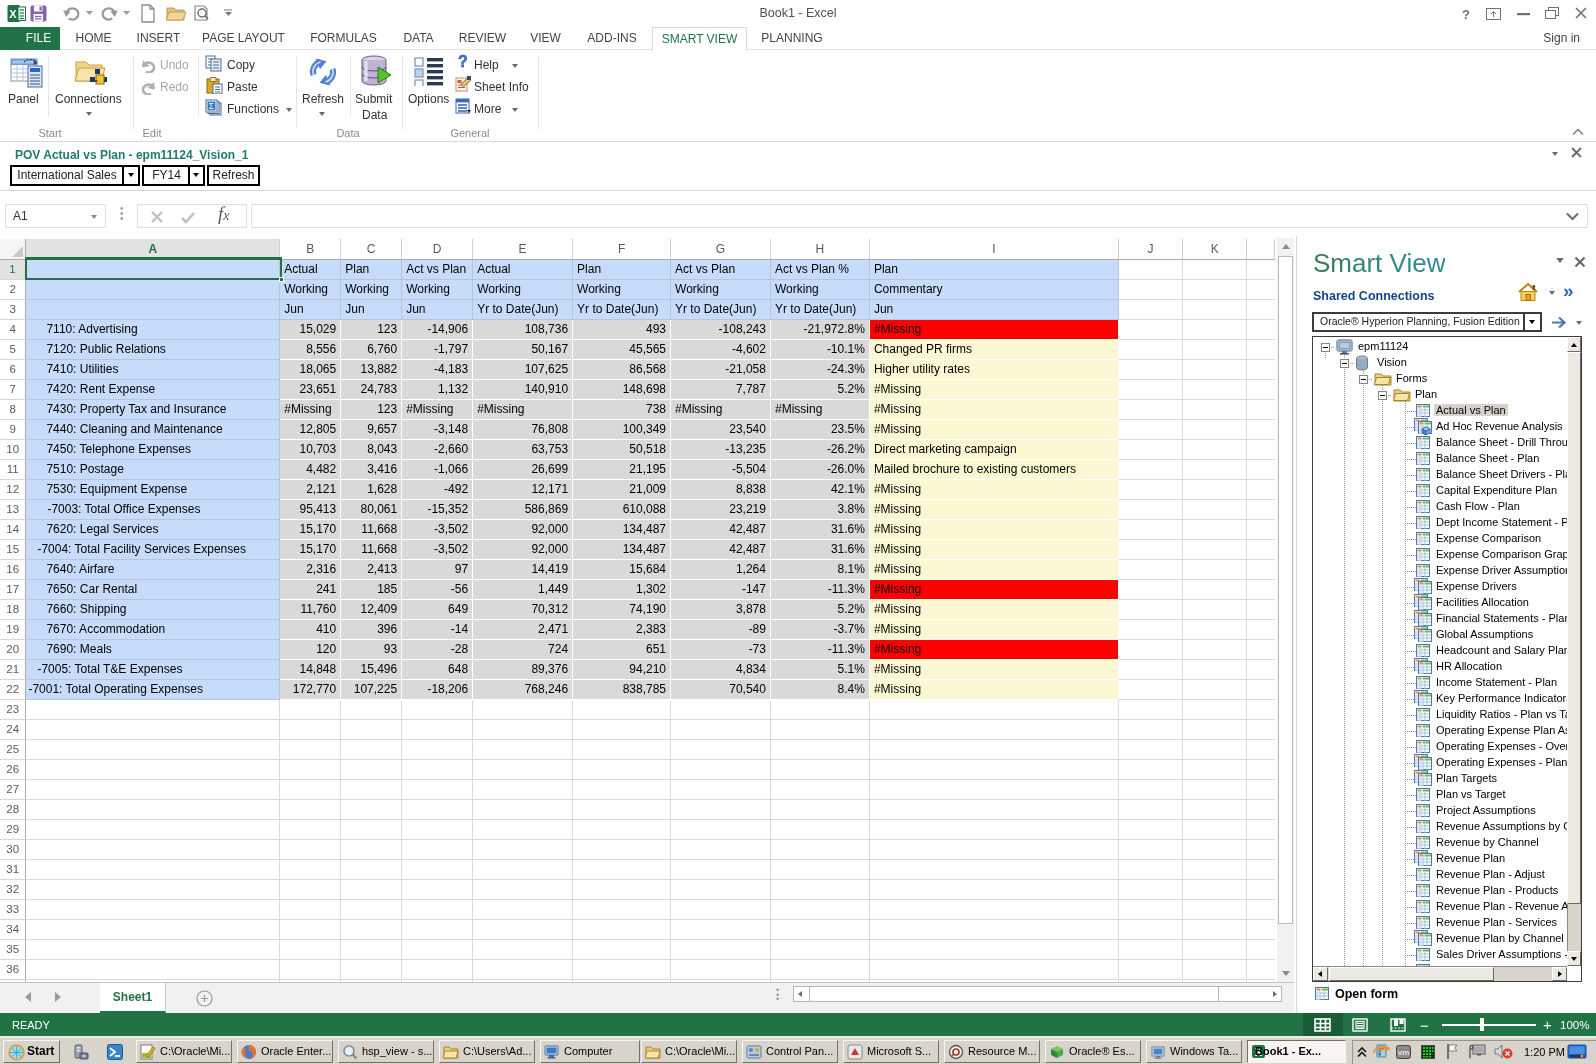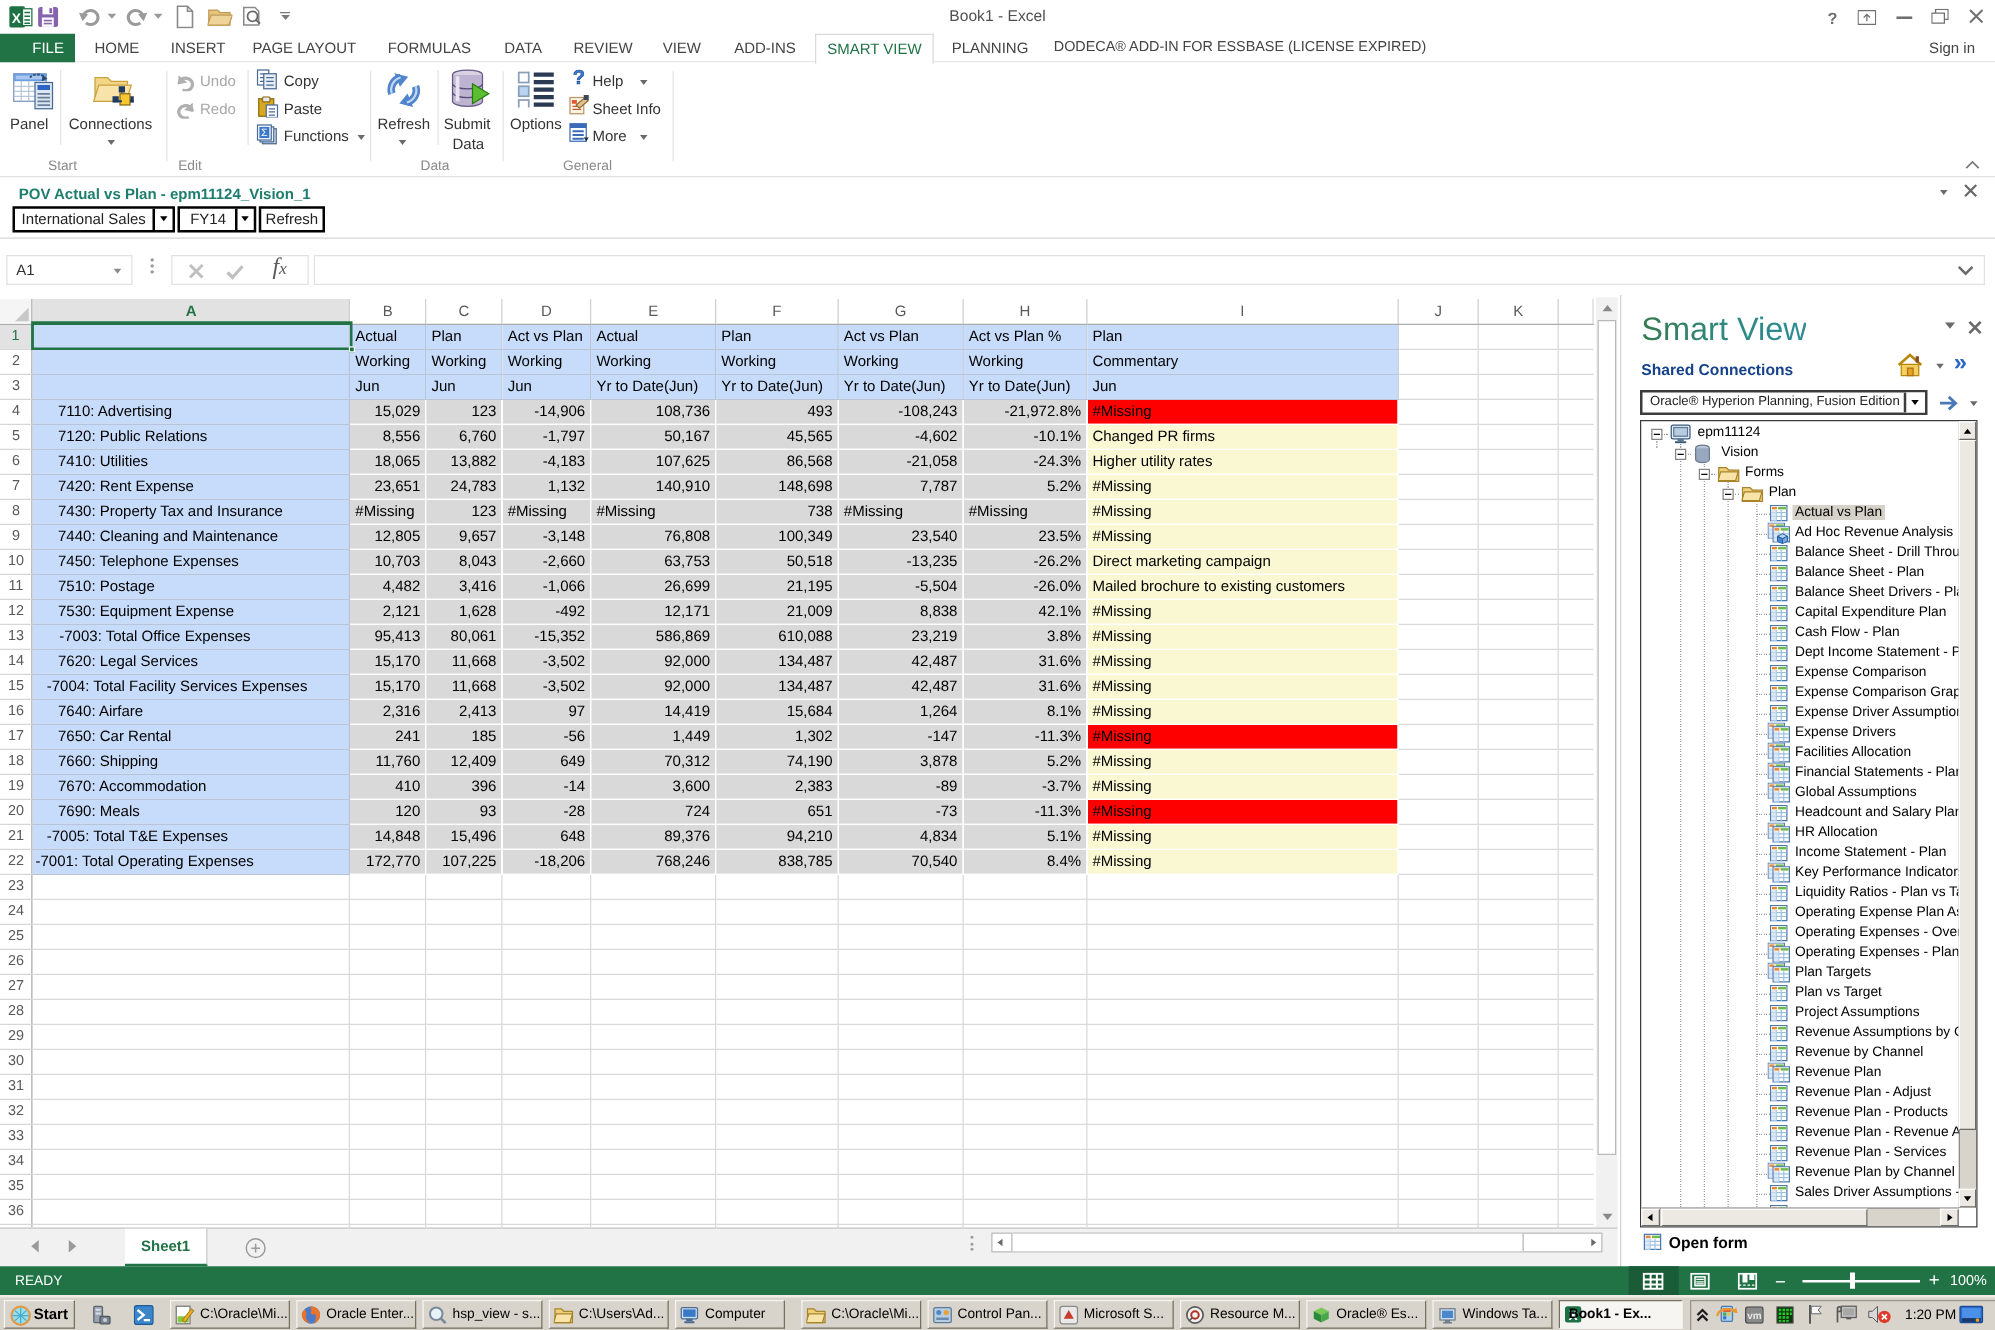--- a/index.html
+++ b/index.html
@@ -138,21 +138,20 @@
     <div class="tab" style="left:60px;width:67px;">HOME</div>
     <div class="tab" style="left:127px;width:63px;">INSERT</div>
     <div class="tab" style="left:190px;width:107px;">PAGE LAYOUT</div>
     <div class="tab" style="left:297px;width:93px;">FORMULAS</div>
     <div class="tab" style="left:390px;width:57px;">DATA</div>
     <div class="tab" style="left:447px;width:71px;">REVIEW</div>
     <div class="tab" style="left:518px;width:55px;">VIEW</div>
     <div class="tab" style="left:572px;width:80px;">ADD-INS</div>
     <div class="tab" id="tsv" style="left:652px;width:95px;">SMART VIEW</div>
     <div class="tab" style="left:747px;width:90px;">PLANNING</div>
-    <div class="tab" style="left:837px;width:310px;font-size:11.5px;">DODECA® ADD-IN FOR ESSBASE (LICENSE EXPIRED)</div>
   </div>
 <div id="signin">Sign in</div>
 <div class="a" id="ribbon">
     <svg class="a" style="left:10px;top:8px" width="34" height="30">
       <rect x="1" y="1" width="26" height="22" fill="#fff" stroke="#7a93b8"></rect>
       <rect x="1" y="1" width="26" height="6" fill="#6d9ee0"></rect>
       <rect x="2.5" y="2.5" width="23" height="3" fill="#a8c6ee"></rect>
       <g stroke="#b9c6d8" stroke-width="1">
         <line x1="1" y1="11" x2="27" y2="11"></line>
         <line x1="1" y1="15" x2="27" y2="15"></line>
@@ -651,21 +650,21 @@
           <td></td>
           <td></td>
           <td style="border-right:none"></td>
         </tr>
         <tr>
           <td class="rh">19</td>
           <td class="m" style="padding-left:20px">7670: Accommodation</td>
           <td class="d">410</td>
           <td class="d">396</td>
           <td class="d">-14</td>
-          <td class="d">3,600</td>
+          <td class="d">2,471</td>
           <td class="d">2,383</td>
           <td class="d">-89</td>
           <td class="d">-3.7%</td>
           <td class="y">#Missing</td>
           <td></td>
           <td></td>
           <td style="border-right:none"></td>
         </tr>
         <tr>
           <td class="rh">20</td>
@@ -1894,21 +1893,21 @@
       </svg>
       <span style="position:absolute;left:23px;">hsp_view - s...</span>
     </div>
     <div class="tbtn" style="left:439px;width:96px;">
       <svg class="a" style="left:3px;top:3px" width="16" height="16">
         <path d="M1 3 h5 l2 2 h7 v9 h-14 z" fill="#f0cf7a" stroke="#a8842a"></path>
         <path d="M2 7 h13 l-2 7 h-13 z" fill="#f8e4a8" stroke="#a8842a"></path>
       </svg>
       <span style="position:absolute;left:23px;">C:\Users\Ad...</span>
     </div>
-    <div class="tbtn" style="left:540px;width:88px;">
+    <div class="tbtn" style="left:540px;width:100px;">
       <svg class="a" style="left:3px;top:3px" width="16" height="16">
         <rect x="1" y="2" width="13" height="9" rx="1" fill="#cfe0f0" stroke="#4a6a94"></rect>
         <rect x="2.5" y="3.5" width="10" height="6" fill="#3a78c8"></rect>
         <rect x="5" y="11" width="5" height="2" fill="#4a6a94"></rect>
         <rect x="3.5" y="13" width="8" height="1.6" fill="#4a6a94"></rect>
       </svg>
       <span style="position:absolute;left:23px;">Computer</span>
     </div>
     <div class="tbtn" style="left:641px;width:96px;">
       <svg class="a" style="left:3px;top:3px" width="16" height="16">

